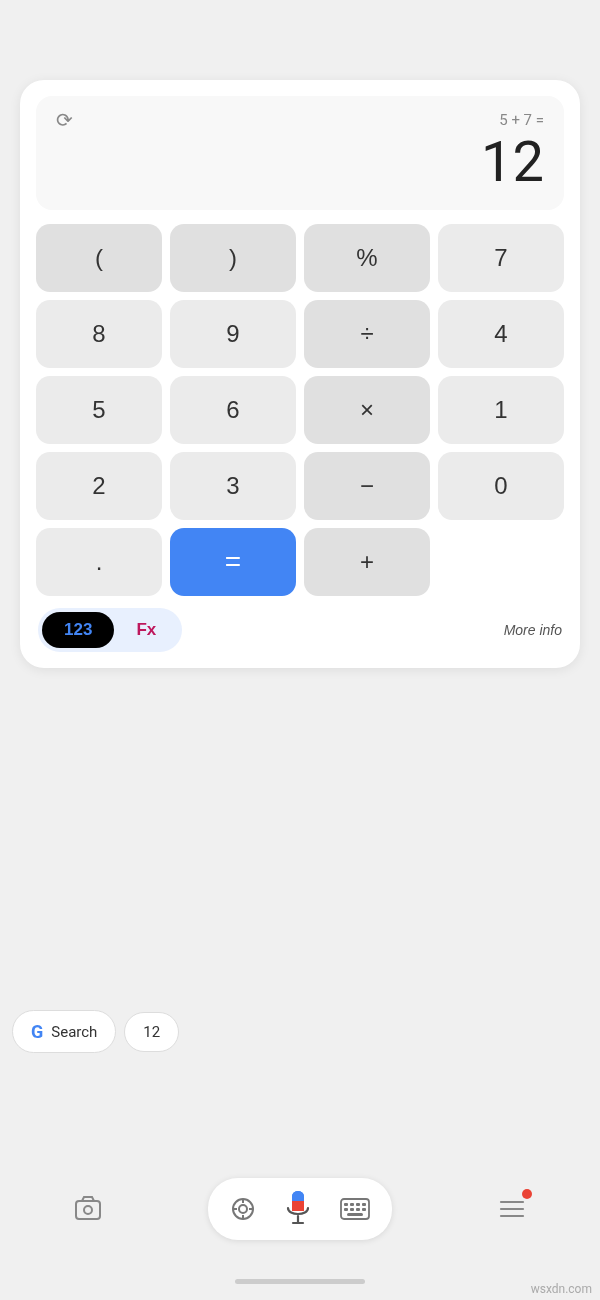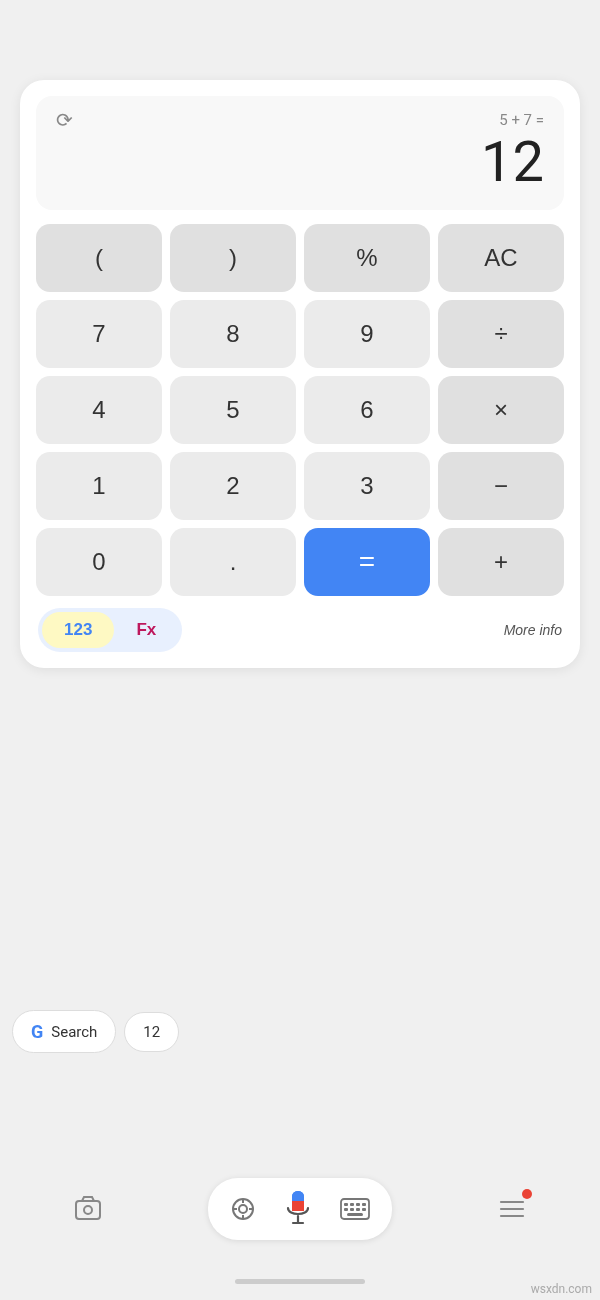--- a/index.html
+++ b/index.html
@@ -102,21 +102,21 @@
     .mode-btn {
       border: none;
       border-radius: 24px;
       padding: 8px 22px;
       font-size: 17px;
       font-weight: 600;
       cursor: pointer;
       transition: background 0.15s;
     }
     .mode-btn.active {
-      background: #fef9c3;
+      background: #000000;
       color: #4285f4;
     }
     .mode-btn.inactive {
       background: transparent;
       color: #be185d;
     }
     .more-info-btn {
       font-size: 14px;
       color: #555;
       background: none;
@@ -249,21 +249,20 @@
       <span class="history-icon">⟳</span>
       <span class="display-history">5 + 7 =</span>
     </div>
     <div class="display-result">12</div>
   </div>
 
   <div class="btn-grid" id="btn-grid">
   <button class="calc-btn operator">(</button>
       <button class="calc-btn operator">)</button>
       <button class="calc-btn operator">%</button>
-      <button class="calc-btn operator">AC</button>
       <button class="calc-btn">7</button>
       <button class="calc-btn">8</button>
       <button class="calc-btn">9</button>
       <button class="calc-btn operator">÷</button>
       <button class="calc-btn">4</button>
       <button class="calc-btn">5</button>
       <button class="calc-btn">6</button>
       <button class="calc-btn operator">×</button>
       <button class="calc-btn">1</button>
       <button class="calc-btn">2</button>

